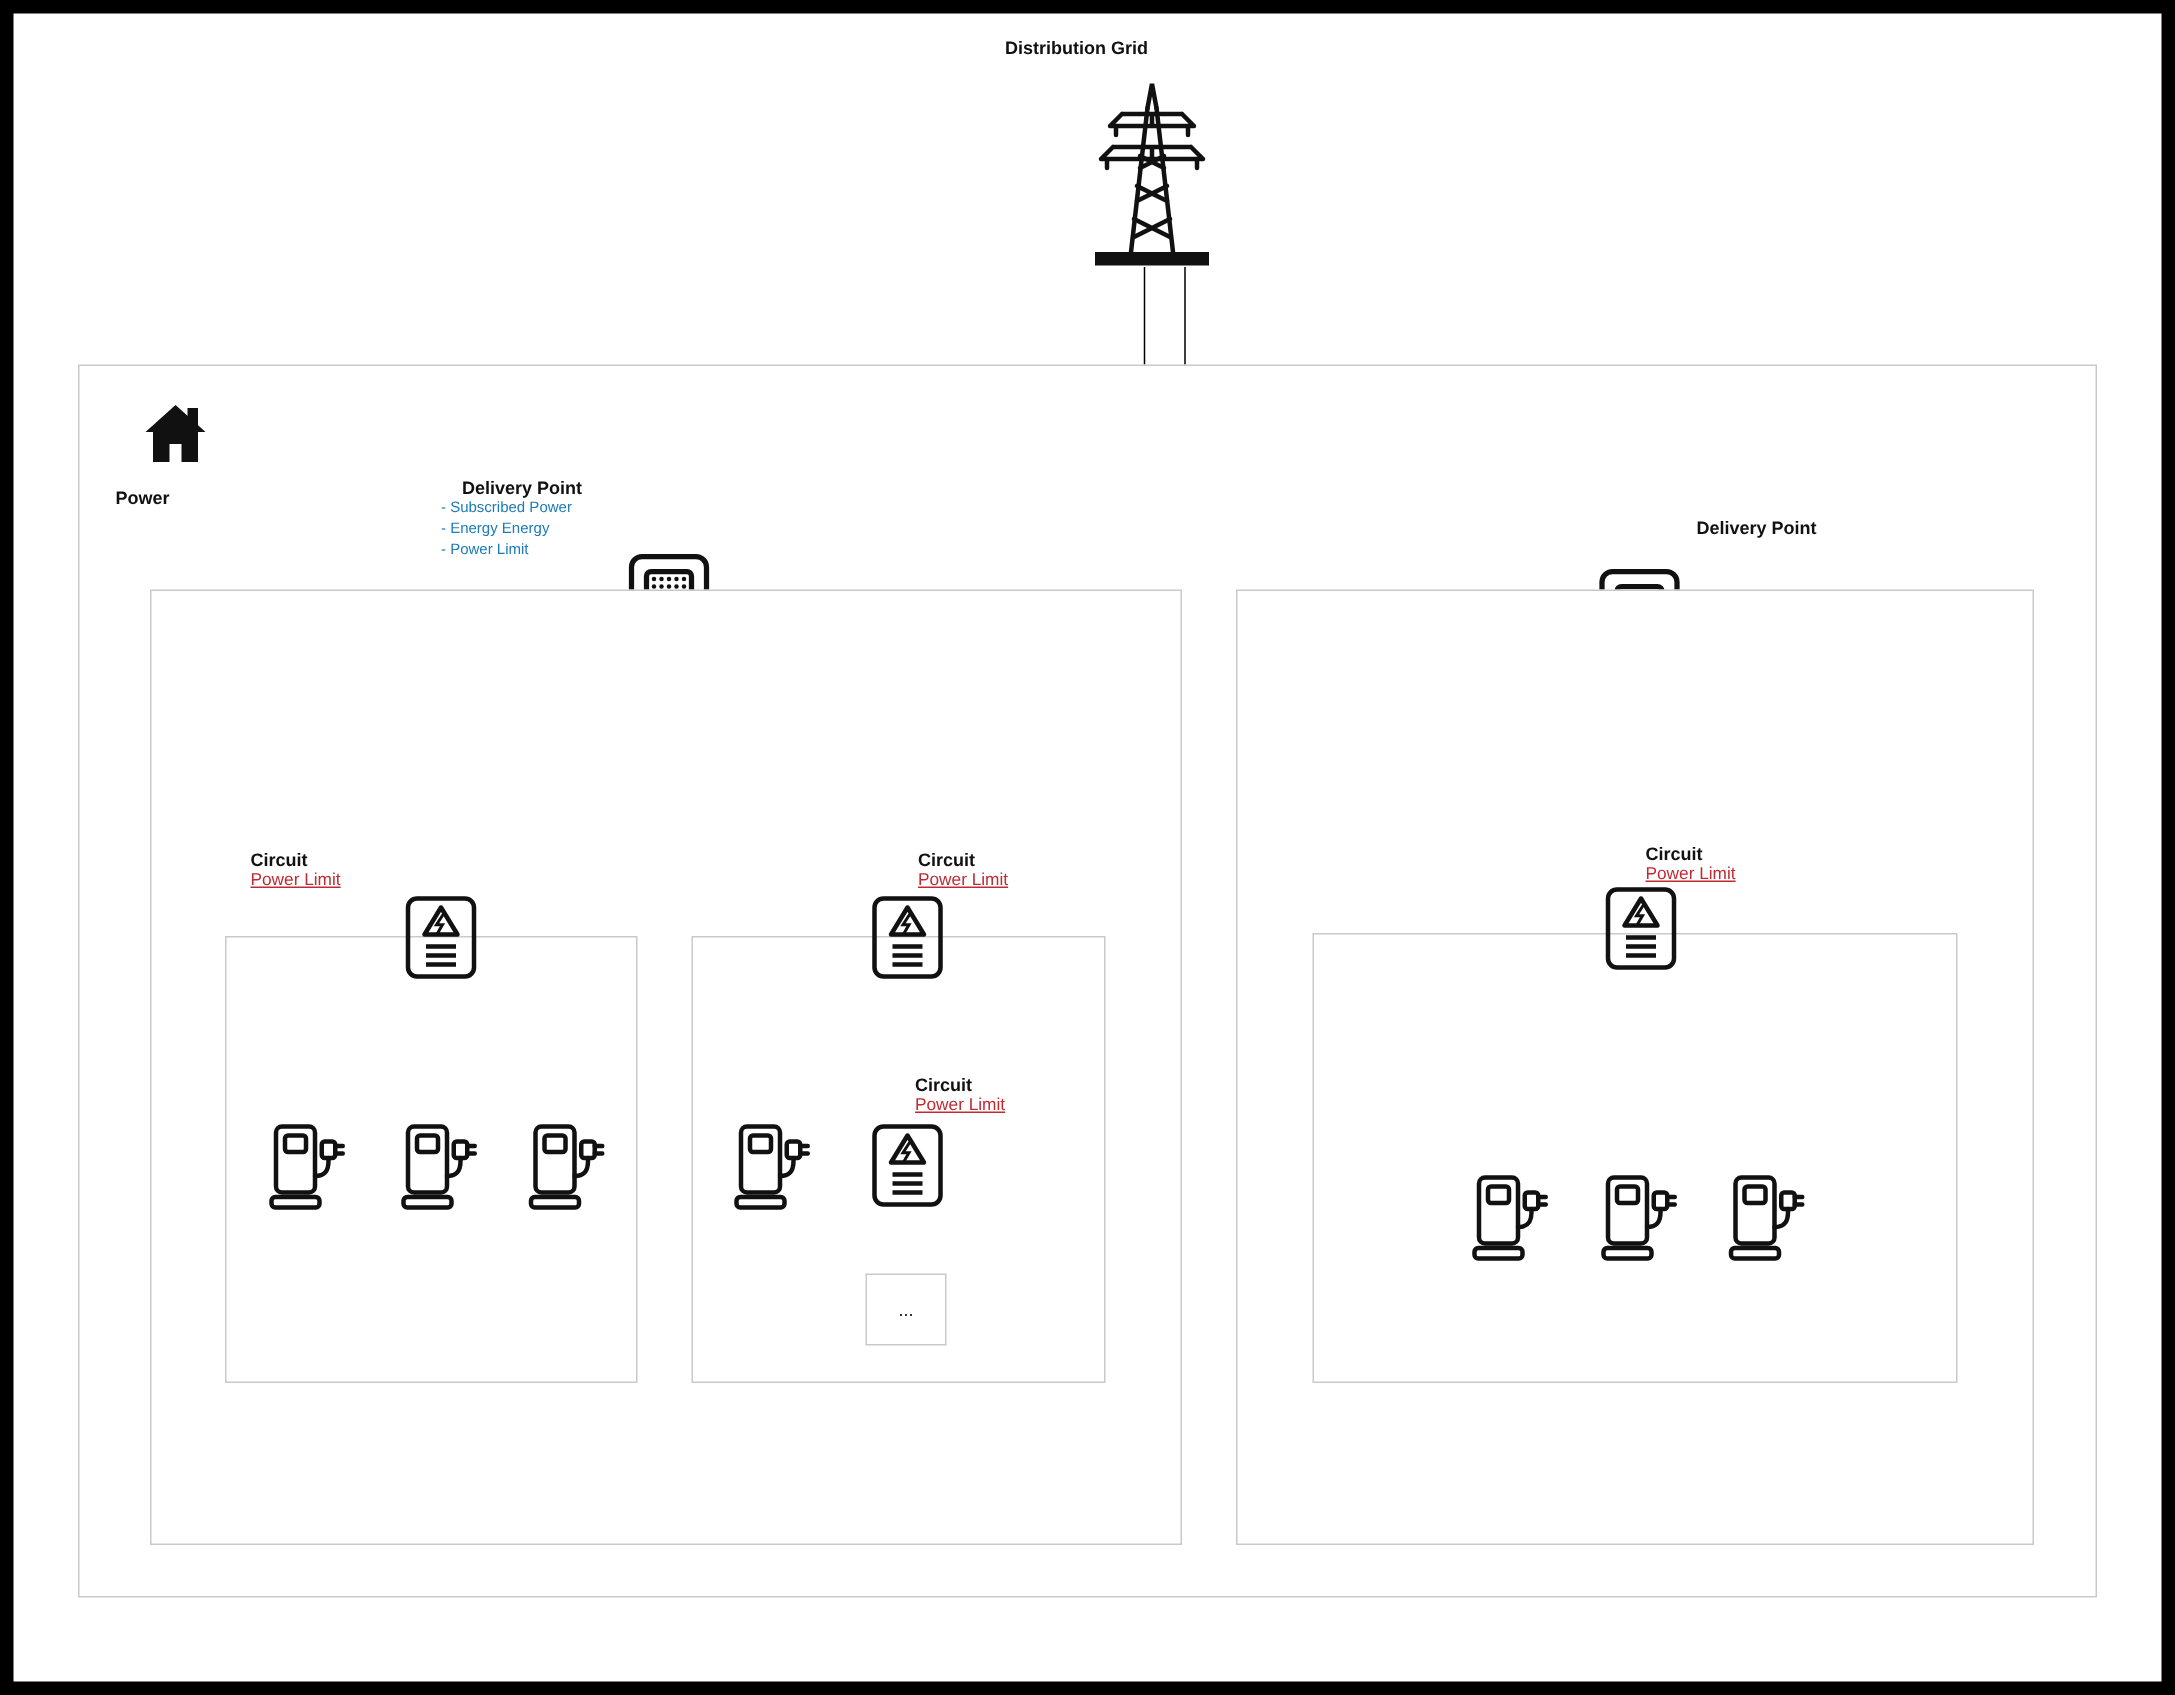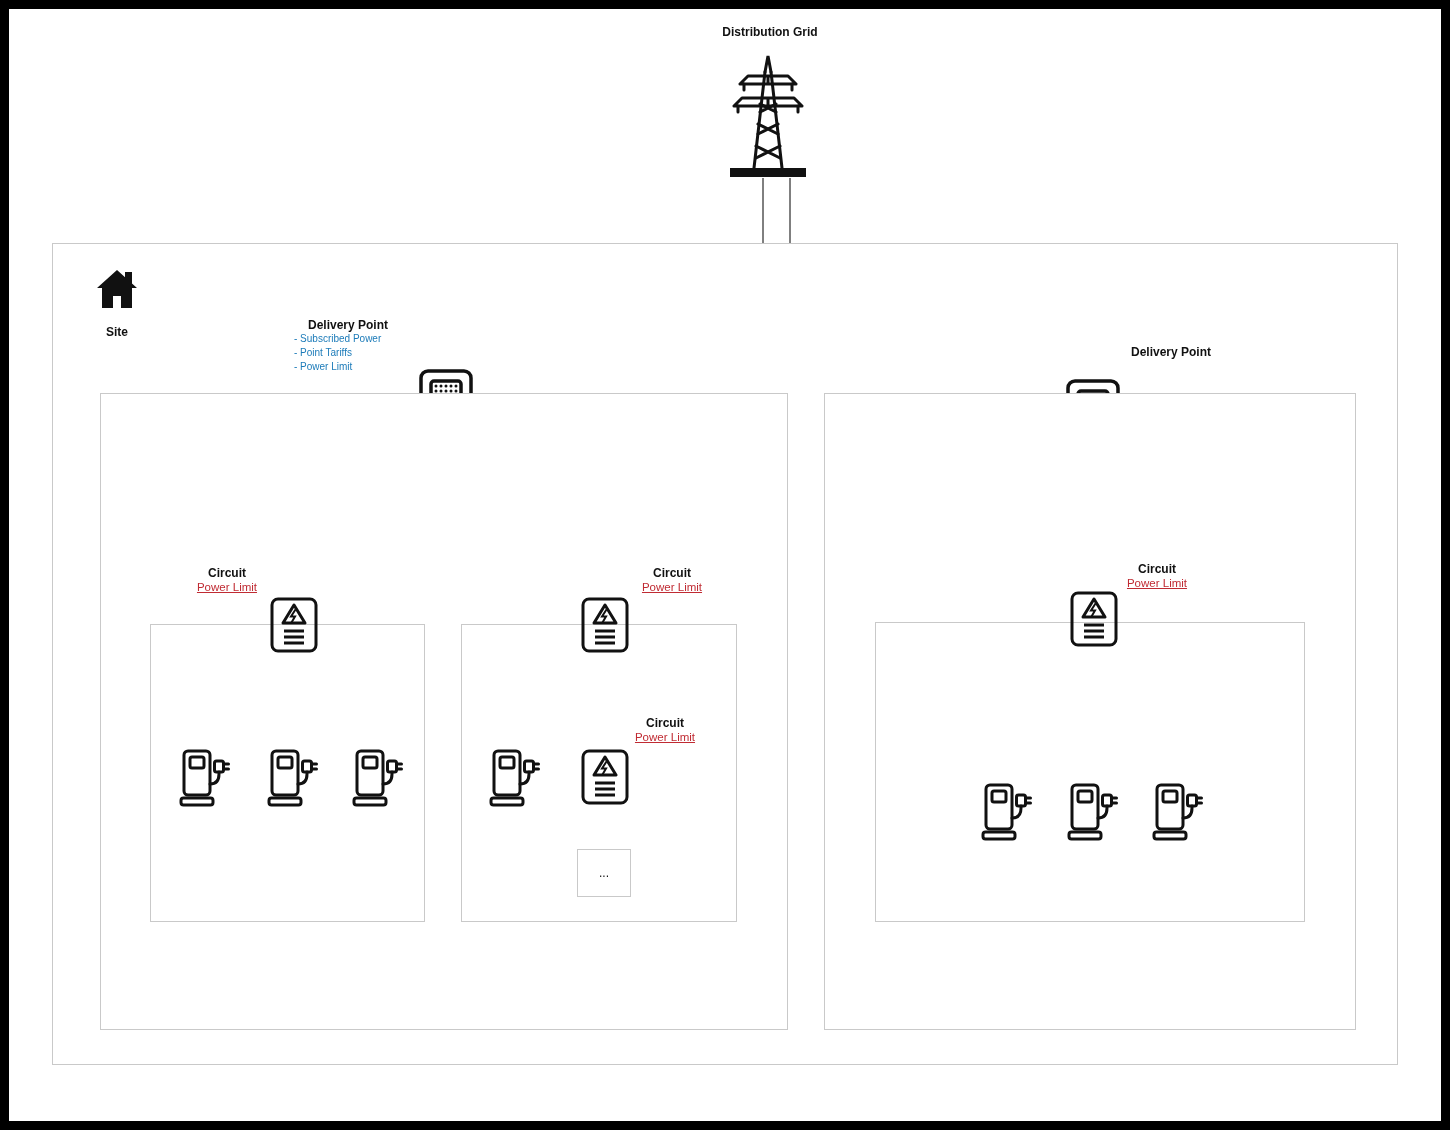--- a/index.html
+++ b/index.html
@@ -8,21 +8,21 @@
   html,body{margin:0;padding:0;background:#ffffff;}
   #canvas{
     position:relative; width:1450px; height:1130px; background:#ffffff;
     font-family:"Liberation Sans", sans-serif; overflow:hidden;
   }
   #frame{position:absolute; inset:0; border:9px solid #000; pointer-events:none; box-sizing:border-box;}
   .abs{position:absolute;}
   .lbl-bold{font-size:12px; font-weight:bold; color:var(--ink); line-height:14px;}
   .lbl-blue{font-size:10px; color:var(--blue); line-height:14px;}
   .lbl-red{font-size:11.5px; color:var(--red); line-height:14px;text-decoration:underline;}
-  .center{text-align:center;}
+  .center{text-align:left;}
   .zone-box{border:1px solid var(--border); background:#ffffff; box-sizing:border-box;}
   .ellipsis-box{
     border:1px solid var(--border); box-sizing:border-box; background:#fff;
     display:flex; align-items:center; justify-content:center;
     font-size:12px; color:var(--ink);
   }
   svg{display:block;}
   #wires{position:absolute; left:0; top:0; pointer-events:none;}
 </style>
 </head>
@@ -73,26 +73,26 @@
   </div>
 
   <div class="abs zone-box" style="left:52px;top:243px;width:1346px;height:822px;"></div>
 
   <div class="abs" style="left:95px;top:268px;width:44px;height:42px;">
     <svg width="44" height="42" viewBox="0 0 44 42">
       <rect x="30" y="4" width="7" height="12" fill="#111"></rect>
       <path fill="#111" d="M22 2 L42 20 H37 V40 H26 V28 H18 V40 H7 V20 H2 Z"></path>
     </svg>
   </div>
-  <div class="abs lbl-bold center" style="left:77px;top:325px;width:80px;">Site</div>
+  <div class="abs lbl-bold center" style="left:77px;top:325px;width:80px;">Power</div>
 
   <div class="abs" style="left:294px;top:318px;width:130px;">
     <div class="lbl-bold" style="padding-left:14px;">Delivery Point</div>
     <div class="lbl-blue">- Subscribed Power</div>
-    <div class="lbl-blue">- Point Tariffs</div>
+    <div class="lbl-blue">- Energy Energy</div>
     <div class="lbl-blue">- Power Limit</div>
   </div>
 
   <div class="abs" style="left:418px;top:368px;width:56px;height:78px;">
     <svg width="56" height="78" viewBox="0 0 56 78">
       <g stroke="#111" stroke-width="3.5" fill="none">
         <rect x="3" y="3" width="50" height="60" rx="7"></rect>
         <rect x="13" y="13" width="30" height="15" rx="3"></rect>
         <rect x="17" y="63" width="22" height="11" rx="3.5"></rect>
       </g>

